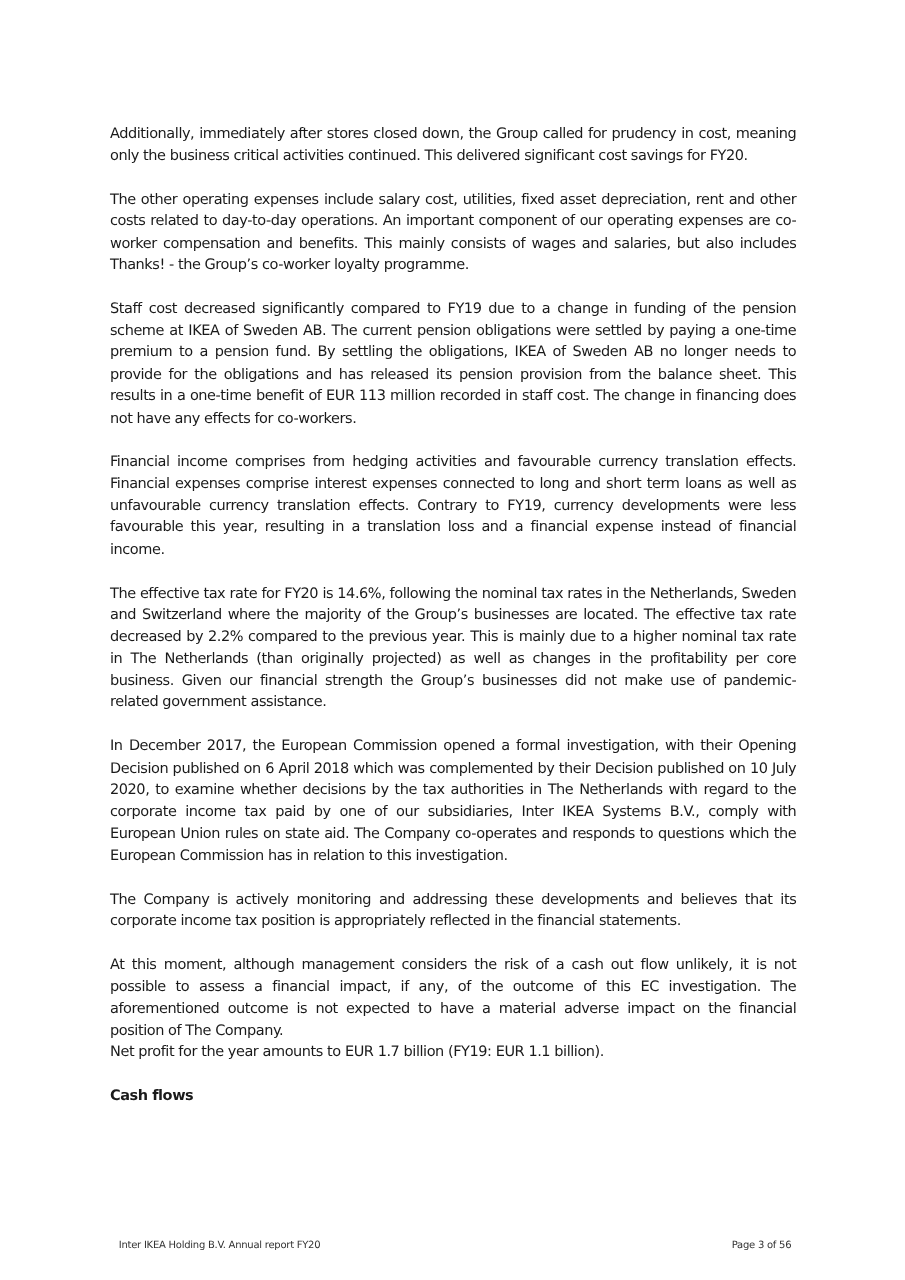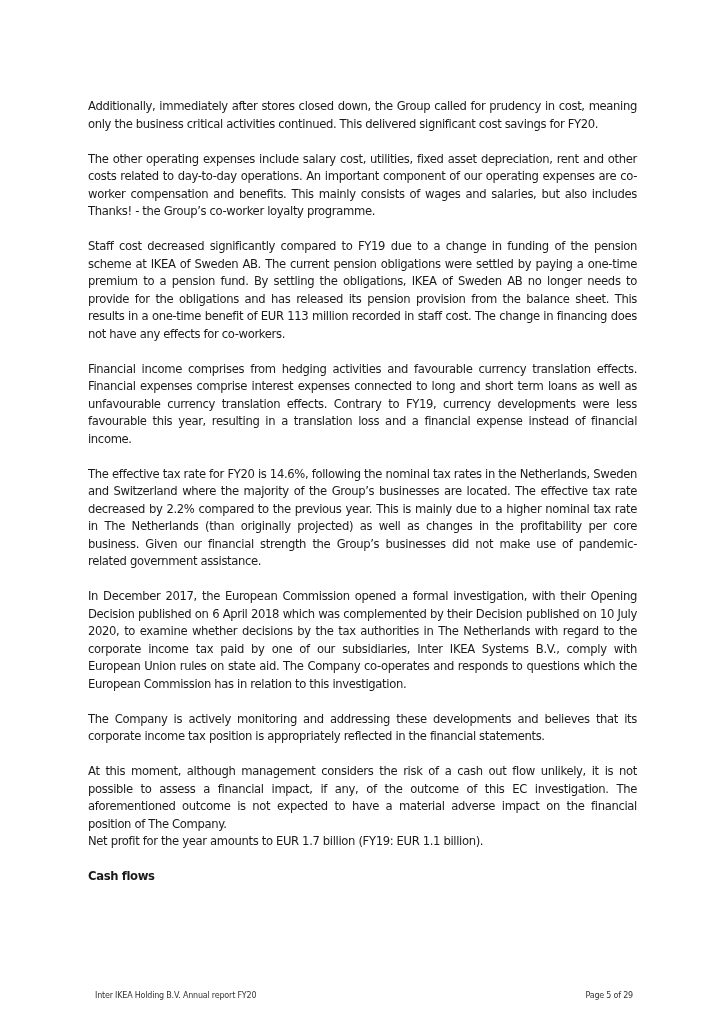--- a/index.html
+++ b/index.html
@@ -29,14 +29,14 @@
   <p class="para">The effective tax rate for FY20 is 14.6%, following the nominal tax rates in the Netherlands, Sweden and Switzerland where the majority of the Group’s businesses are located. The effective tax rate decreased by 2.2% compared to the previous year. This is mainly due to a higher nominal tax rate in The Netherlands (than originally projected) as well as changes in the profitability per core business. Given our financial strength the Group’s businesses did not make use of pandemic-related government assistance.</p>
   <p class="para">In December 2017, the European Commission opened a formal investigation, with their Opening Decision published on 6 April 2018 which was complemented by their Decision published on 10 July 2020, to examine whether decisions by the tax authorities in The Netherlands with regard to the corporate income tax paid by one of our subsidiaries, Inter IKEA Systems B.V., comply with European Union rules on state aid. The Company co-operates and responds to questions which the European Commission has in relation to this investigation.</p>
   <p class="para">The Company is actively monitoring and addressing these developments and believes that its corporate income tax position is appropriately reflected in the financial statements.</p>
   <p class="para tight">At this moment, although management considers the risk of a cash out flow unlikely, it is not possible to assess a financial impact, if any, of the outcome of this EC investigation. The aforementioned outcome is not expected to have a material adverse impact on the financial position of The Company.</p>
   <p class="para">Net profit for the year amounts to EUR 1.7 billion (FY19: EUR 1.1 billion).</p>
   <p class="heading">Cash flows</p>
 </div>
 
 <div class="footer">
   <span>Inter IKEA Holding B.V. Annual report FY20</span>
-  <span>Page 5 of 29</span>
+  <span>Page 3 of 56</span>
 </div>
 
 </body></html>

